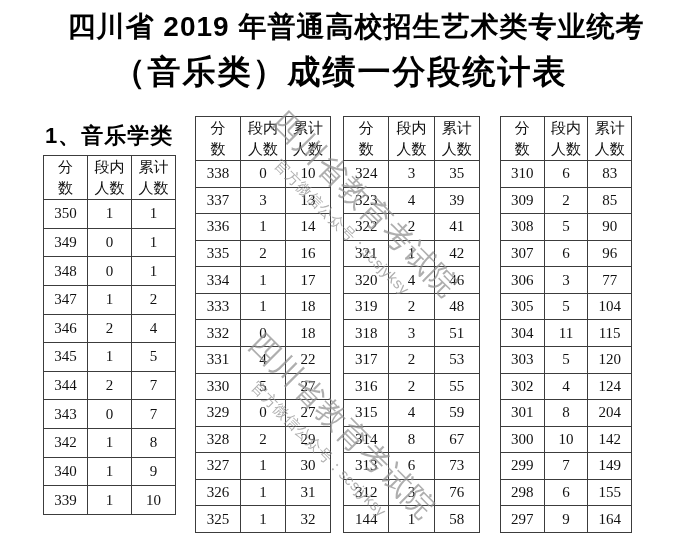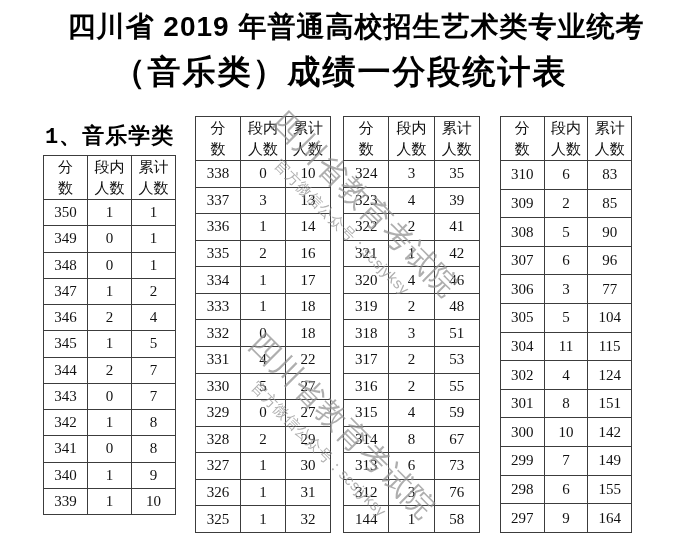--- a/index.html
+++ b/index.html
@@ -9,21 +9,21 @@
   .doc-title {
     position: absolute; left: 0; top: 8; width: 680px;
     text-align: center; font-family: "Liberation Sans", "DejaVu Sans", sans-serif;
     font-weight: 700; color: #000;
   }
   .doc-title .t-line1 { position: absolute; top: 8px; width: 100%; font-size: 28px; letter-spacing: 1px; margin-left: 16px; }
   .doc-title .t-line2 { position: absolute; top: 50px; width: 100%; font-size: 33px; letter-spacing: 2px; }
 
   .section-heading {
     position: absolute; left: 45px; top: 121px;
-    font-family: Liberation Mono, monospace;
+    font-family: Liberation Sans, sans-serif;
     font-weight: 700; font-size: 22px; color: #000; letter-spacing: 1px;
   }
 
   .tbl-wrap { position: absolute; }
   .tbl-wrap table {
     border-collapse: collapse; table-layout: fixed;
     width: 100%; height: 100%;
   }
   .tbl-wrap th, .tbl-wrap td {
     border: 1px solid #3c3c3c; text-align: center; vertical-align: middle;
@@ -111,25 +111,20 @@
           <td>343</td>
           <td>0</td>
           <td>7</td>
         </tr>
         <tr>
           <td>342</td>
           <td>1</td>
           <td>8</td>
         </tr>
         <tr>
-          <td>341</td>
-          <td>0</td>
-          <td>8</td>
-        </tr>
-        <tr>
           <td>340</td>
           <td>1</td>
           <td>9</td>
         </tr>
         <tr>
           <td>339</td>
           <td>1</td>
           <td>10</td>
         </tr>
       </tbody>
@@ -352,28 +347,33 @@
           <td>305</td>
           <td>5</td>
           <td>104</td>
         </tr>
         <tr>
           <td>304</td>
           <td>11</td>
           <td>115</td>
         </tr>
         <tr>
+          <td>303</td>
+          <td>5</td>
+          <td>120</td>
+        </tr>
+        <tr>
           <td>302</td>
           <td>4</td>
           <td>124</td>
         </tr>
         <tr>
           <td>301</td>
           <td>8</td>
-          <td>151</td>
+          <td>204</td>
         </tr>
         <tr>
           <td>300</td>
           <td>10</td>
           <td>142</td>
         </tr>
         <tr>
           <td>299</td>
           <td>7</td>
           <td>149</td>

